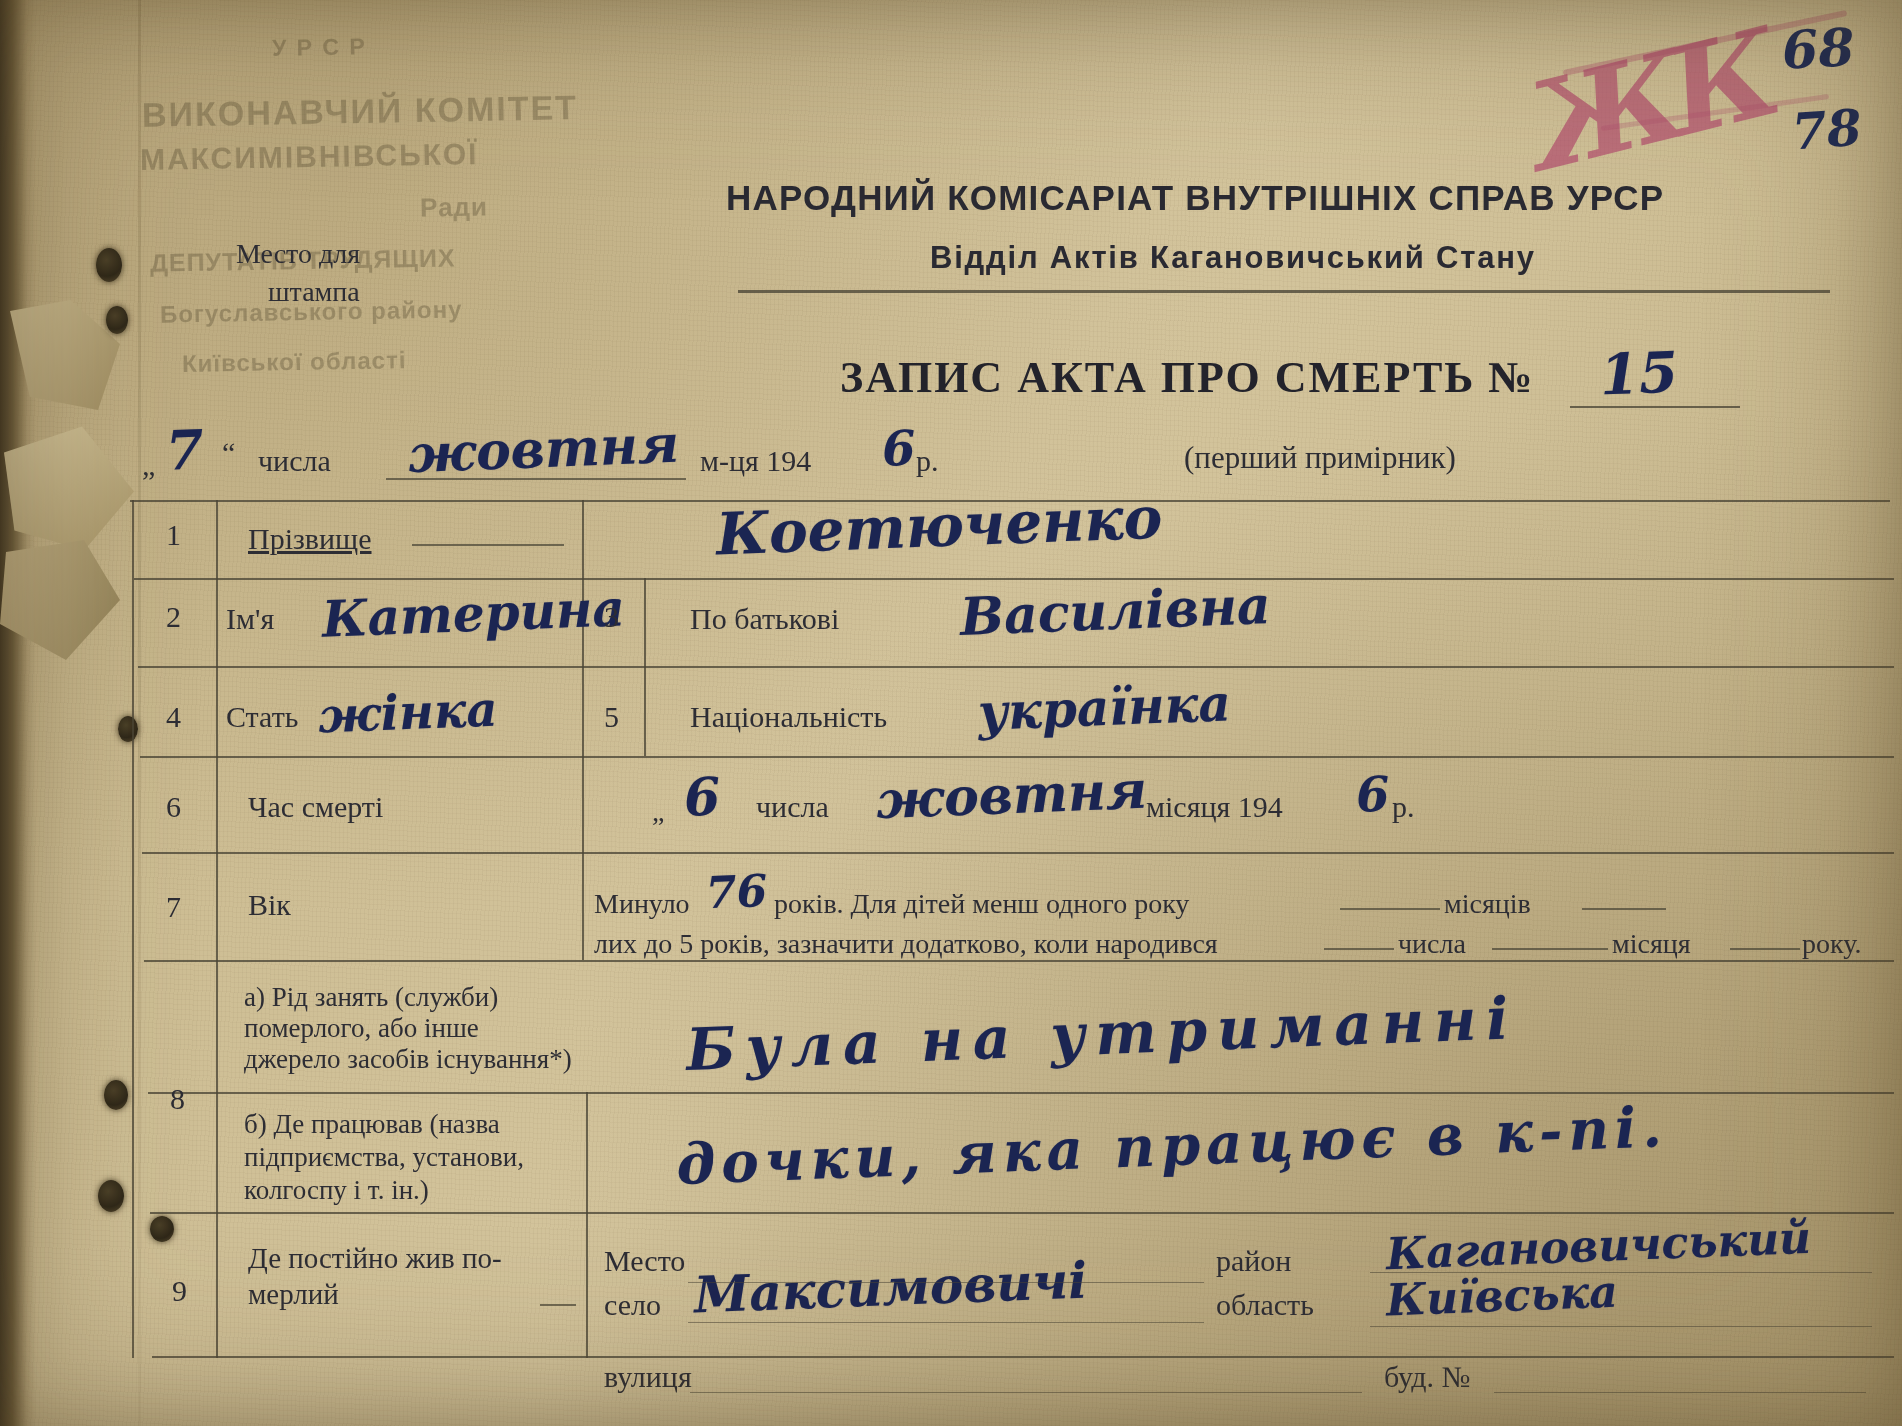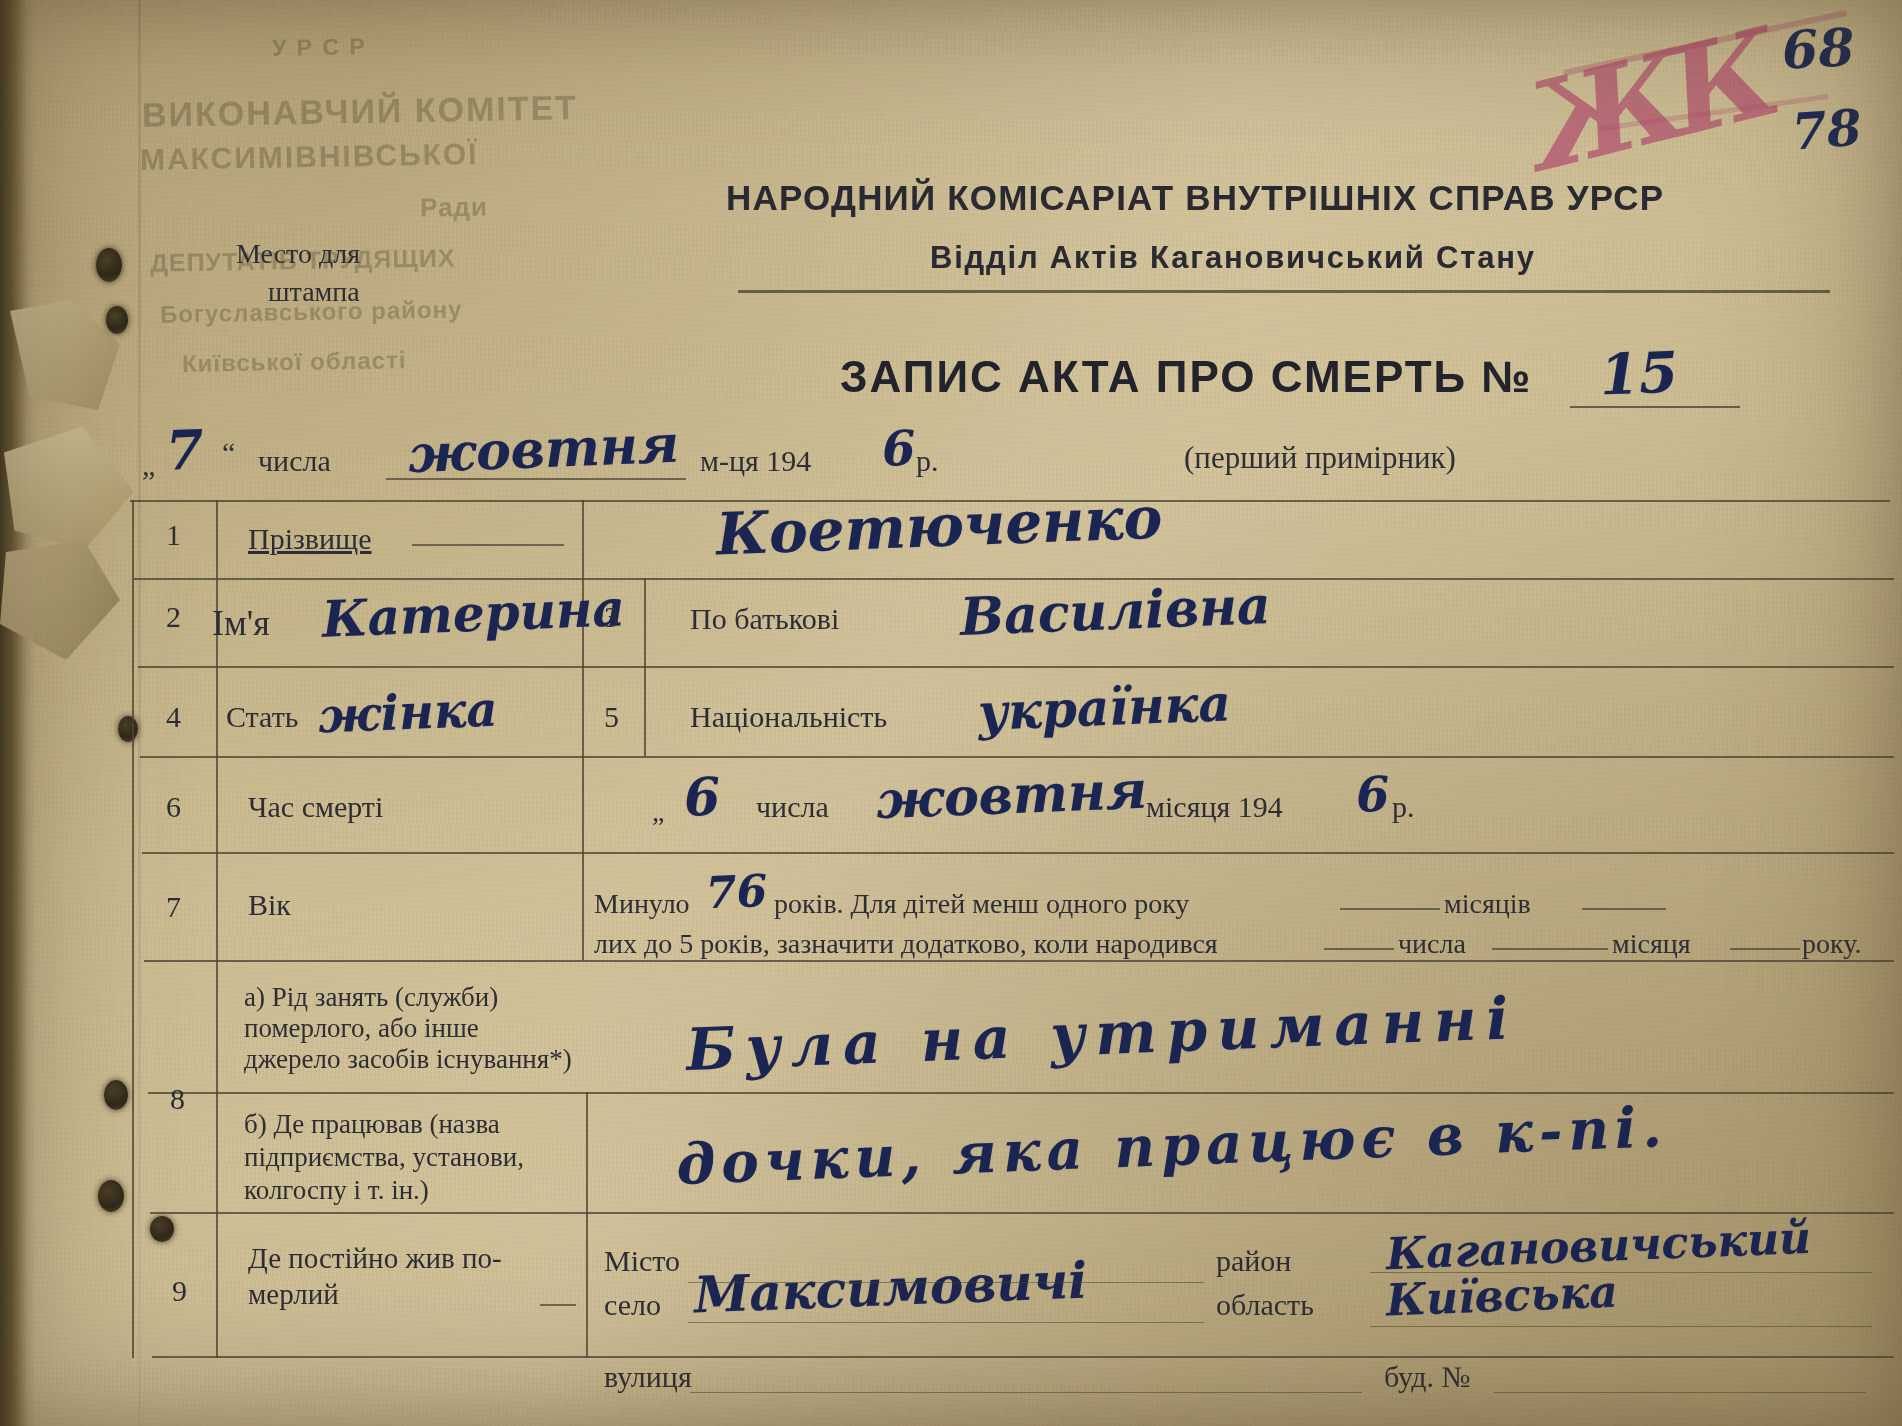--- a/index.html
+++ b/index.html
@@ -82,21 +82,21 @@
     letter-spacing: 1.2px;
     color: #2a2a32;
   }
   .hdr-sub {
     font-family: "Liberation Sans", sans-serif;
     font-weight: bold;
     letter-spacing: 1.8px;
     color: #2a2a32;
   }
   .title-big {
-    font-family: Liberation Sans, sans-serif;
+    font-family: Liberation Serif, serif;
     font-weight: bold;
     letter-spacing: 2px;
     color: #23232b;
   }
   .label {
     font-family: "Liberation Serif", serif;
     color: #2d2d34;
   }
   
   .hand {
@@ -210,21 +210,21 @@
   <div class="vrule" style="left:582px; top:500px; height:460px;"></div>
   <div class="vrule" style="left:586px; top:1092px; height:266px;"></div>
   <div class="vrule" style="left:644px; top:578px; height:178px;"></div>
 
   <div class="abs label" style="left:166px; top:518px; font-size:30px;">1</div>
   <div class="abs label" style="left:248px; top:522px; font-size:30px;text-decoration:underline;">Прізвище</div>
   <div class="dash" style="left:412px; top:544px; width:152px;"></div>
   <div class="abs hand" style="left:716px; top:492px; font-size:58px;">Коетюченко</div>
 
   <div class="abs label" style="left:166px; top:600px; font-size:30px;">2</div>
-  <div class="abs label" style="left:212px; top:602px; font-size:36px;">Ім'я</div>
+  <div class="abs label" style="left:226px; top:602px; font-size:30px;">Ім'я</div>
   <div class="abs hand" style="left:322px; top:584px; font-size:50px;">Катерина</div>
   <div class="abs label" style="left:604px; top:600px; font-size:30px;">3</div>
   <div class="abs label" style="left:690px; top:602px; font-size:30px;">По батькові</div>
   <div class="abs hand" style="left:960px; top:580px; font-size:52px;">Василівна</div>
 
   <div class="abs label" style="left:166px; top:700px; font-size:30px;">4</div>
   <div class="abs label" style="left:226px; top:700px; font-size:30px;">Стать</div>
   <div class="abs hand" style="left:318px; top:684px; font-size:48px;">жінка</div>
   <div class="abs label" style="left:604px; top:700px; font-size:30px;">5</div>
   <div class="abs label" style="left:690px; top:700px; font-size:30px;">Національність</div>
@@ -259,21 +259,21 @@
   <div class="abs label" style="left:170px; top:1082px; font-size:30px;">8</div>
   <div class="abs label" style="left:244px; top:982px; font-size:27px; width:328px; line-height:31px; white-space:normal;">а) Рід занять (служби) померлого, або інше джерело засобів існування*)</div>
   <div class="abs hand" style="left:686px; top:1000px; font-size:58px; letter-spacing:10px;">Була на утриманні</div>
   <div class="abs label" style="left:244px; top:1108px; font-size:27px; width:330px; line-height:33px; white-space:normal;">б) Де працював (назва підприємства, установи, колгоспу і т. ін.)</div>
   <div class="abs hand" style="left:676px; top:1112px; font-size:56px; letter-spacing:6px;">дочки, яка працює в к-пі.</div>
 
   <div class="abs label" style="left:172px; top:1274px; font-size:30px;">9</div>
   <div class="abs label" style="left:248px; top:1240px; font-size:29px; width:310px; line-height:36px; white-space:normal;">Де постійно жив по-мерлий</div>
   <div class="dash" style="left:540px; top:1304px; width:36px;"></div>
 
-  <div class="abs label" style="left:604px; top:1244px; font-size:30px;">Місто</div>
+  <div class="abs label" style="left:604px; top:1244px; font-size:30px;">Место</div>
   <div class="abs label" style="left:604px; top:1288px; font-size:30px;">село</div>
   <div class="abs hand" style="left:694px; top:1258px; font-size:50px;">Максимовичі</div>
   <div class="rule thin" style="left:688px; top:1282px; width:516px;"></div>
   <div class="rule thin" style="left:688px; top:1322px; width:516px;"></div>
 
   <div class="abs label" style="left:1216px; top:1244px; font-size:30px;text-align:center;">район</div>
   <div class="abs hand" style="left:1386px; top:1220px; font-size:44px;">Кагановичський</div>
   <div class="rule thin" style="left:1370px; top:1272px; width:502px;"></div>
 
   <div class="abs label" style="left:1216px; top:1288px; font-size:30px;">область</div>

